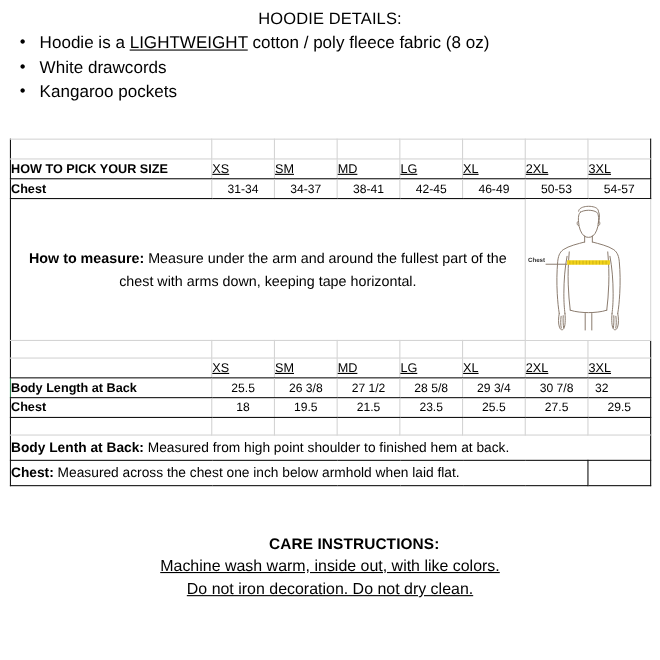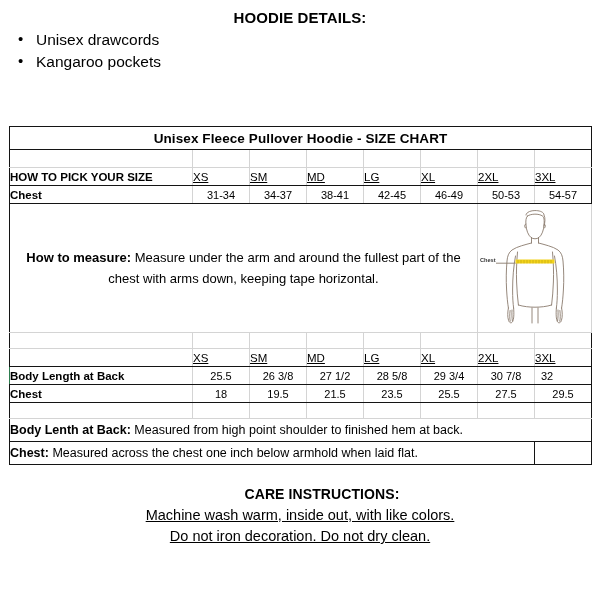--- a/index.html
+++ b/index.html
@@ -12,21 +12,21 @@
     height: 600px;
     font-family: "Liberation Sans", sans-serif;
     color: #000000;
     overflow: hidden;
     position: relative;
   }
 
   
   .details-title {
     text-align: center;
-    font-weight: bold;
+    font-weight: normal;
     font-size: 15px;
     letter-spacing: 0.1px;
     padding-top: 9px;
     padding-bottom: 3px;
   }
   ul.details-list {
     list-style: none;
     margin: 0;
     padding: 0 0 0 18px;
   }
@@ -164,44 +164,44 @@
     text-decoration: underline;
   }
 </style>
 </head>
 <body>
 
 <div class="details-title">HOODIE DETAILS:</div>
 
 <ul class="details-list">
   <li>
-    <span>Unisex drawcords</span>
+    <span>Hoodie is a </span><span class="u">LIGHTWEIGHT</span><span> cotton / poly fleece fabric (8 oz)</span>
+  </li>
+  <li>
+    <span>White drawcords</span>
   </li>
   <li>
     <span>Kangaroo pockets</span>
   </li>
 </ul>
 
 <div class="chart-wrap">
 <table class="chart">
   <colgroup>
     <col style="width:183px">
     <col style="width:57px">
     <col style="width:57px">
     <col style="width:57px">
     <col style="width:57px">
     <col style="width:57px">
     <col style="width:57px">
     <col style="width:57px">
   </colgroup>
 
   <tbody>
-        <tr>
-    <td class="title-cell b-all" colspan="8">Unisex Fleece Pullover Hoodie - SIZE CHART</td>
-  </tr>
 
   <tr class="spacer-row">
     <td class="bl"></td>
     <td></td>
     <td></td>
     <td></td>
     <td></td>
     <td></td>
     <td></td>
     <td class="br"></td>

